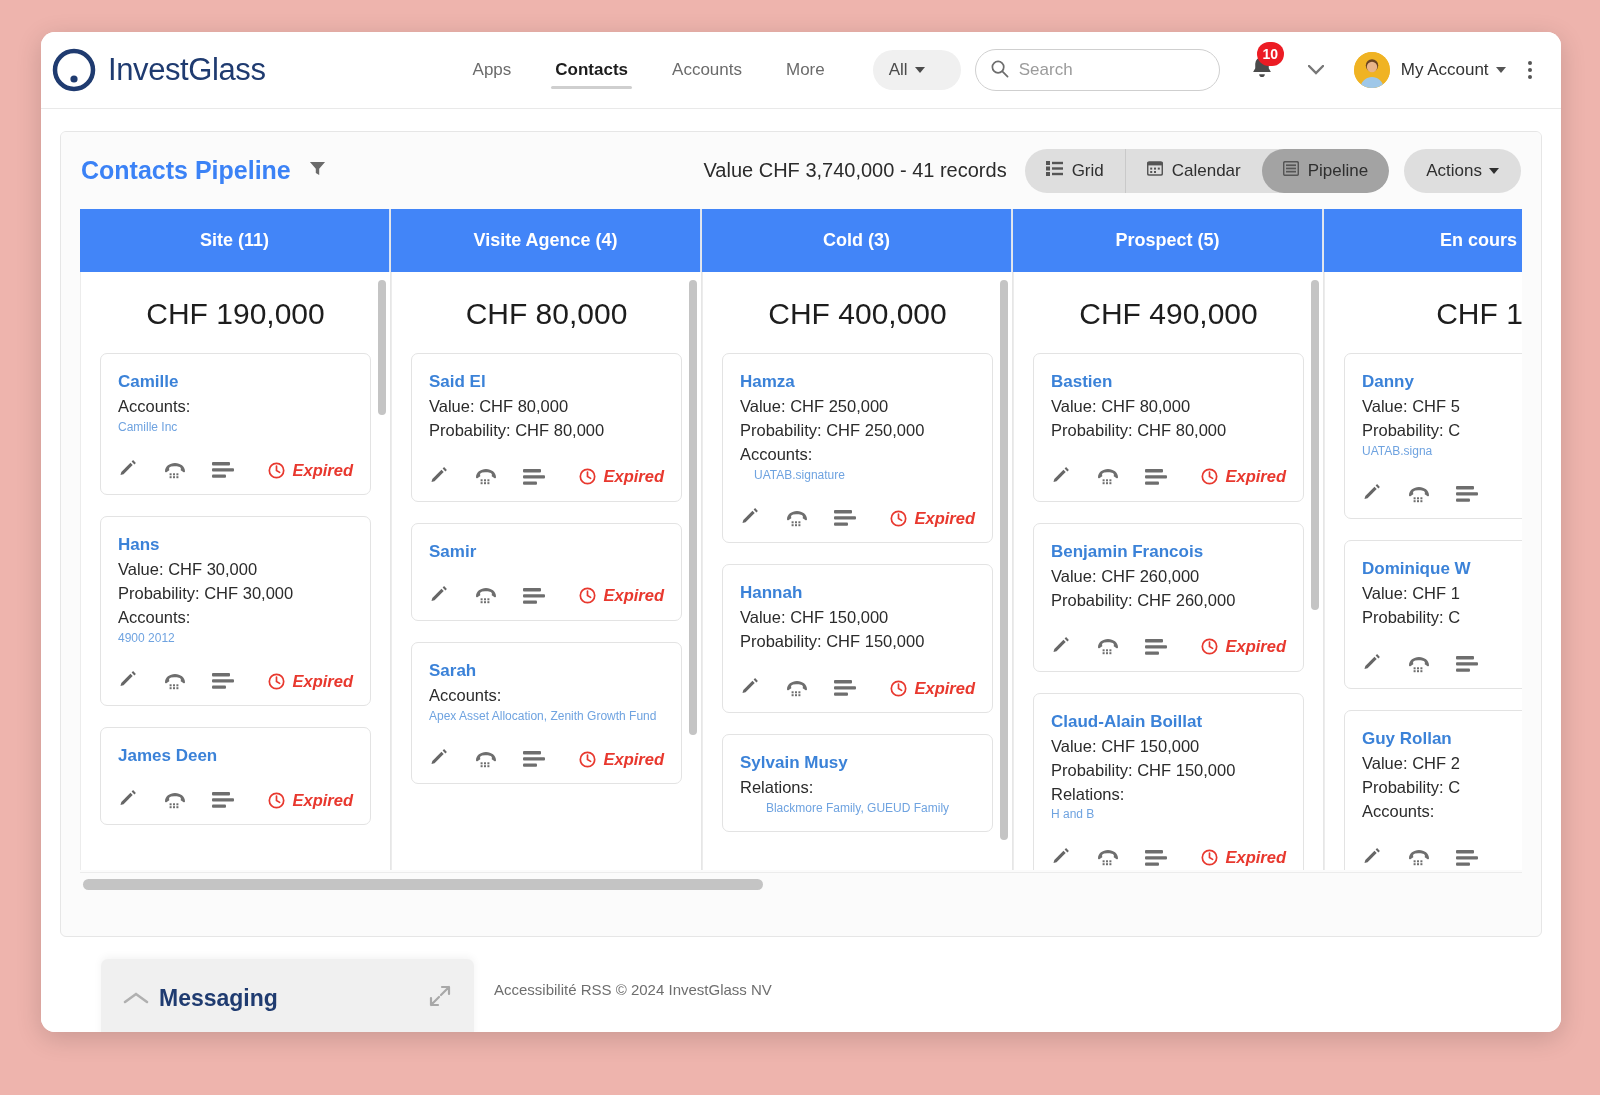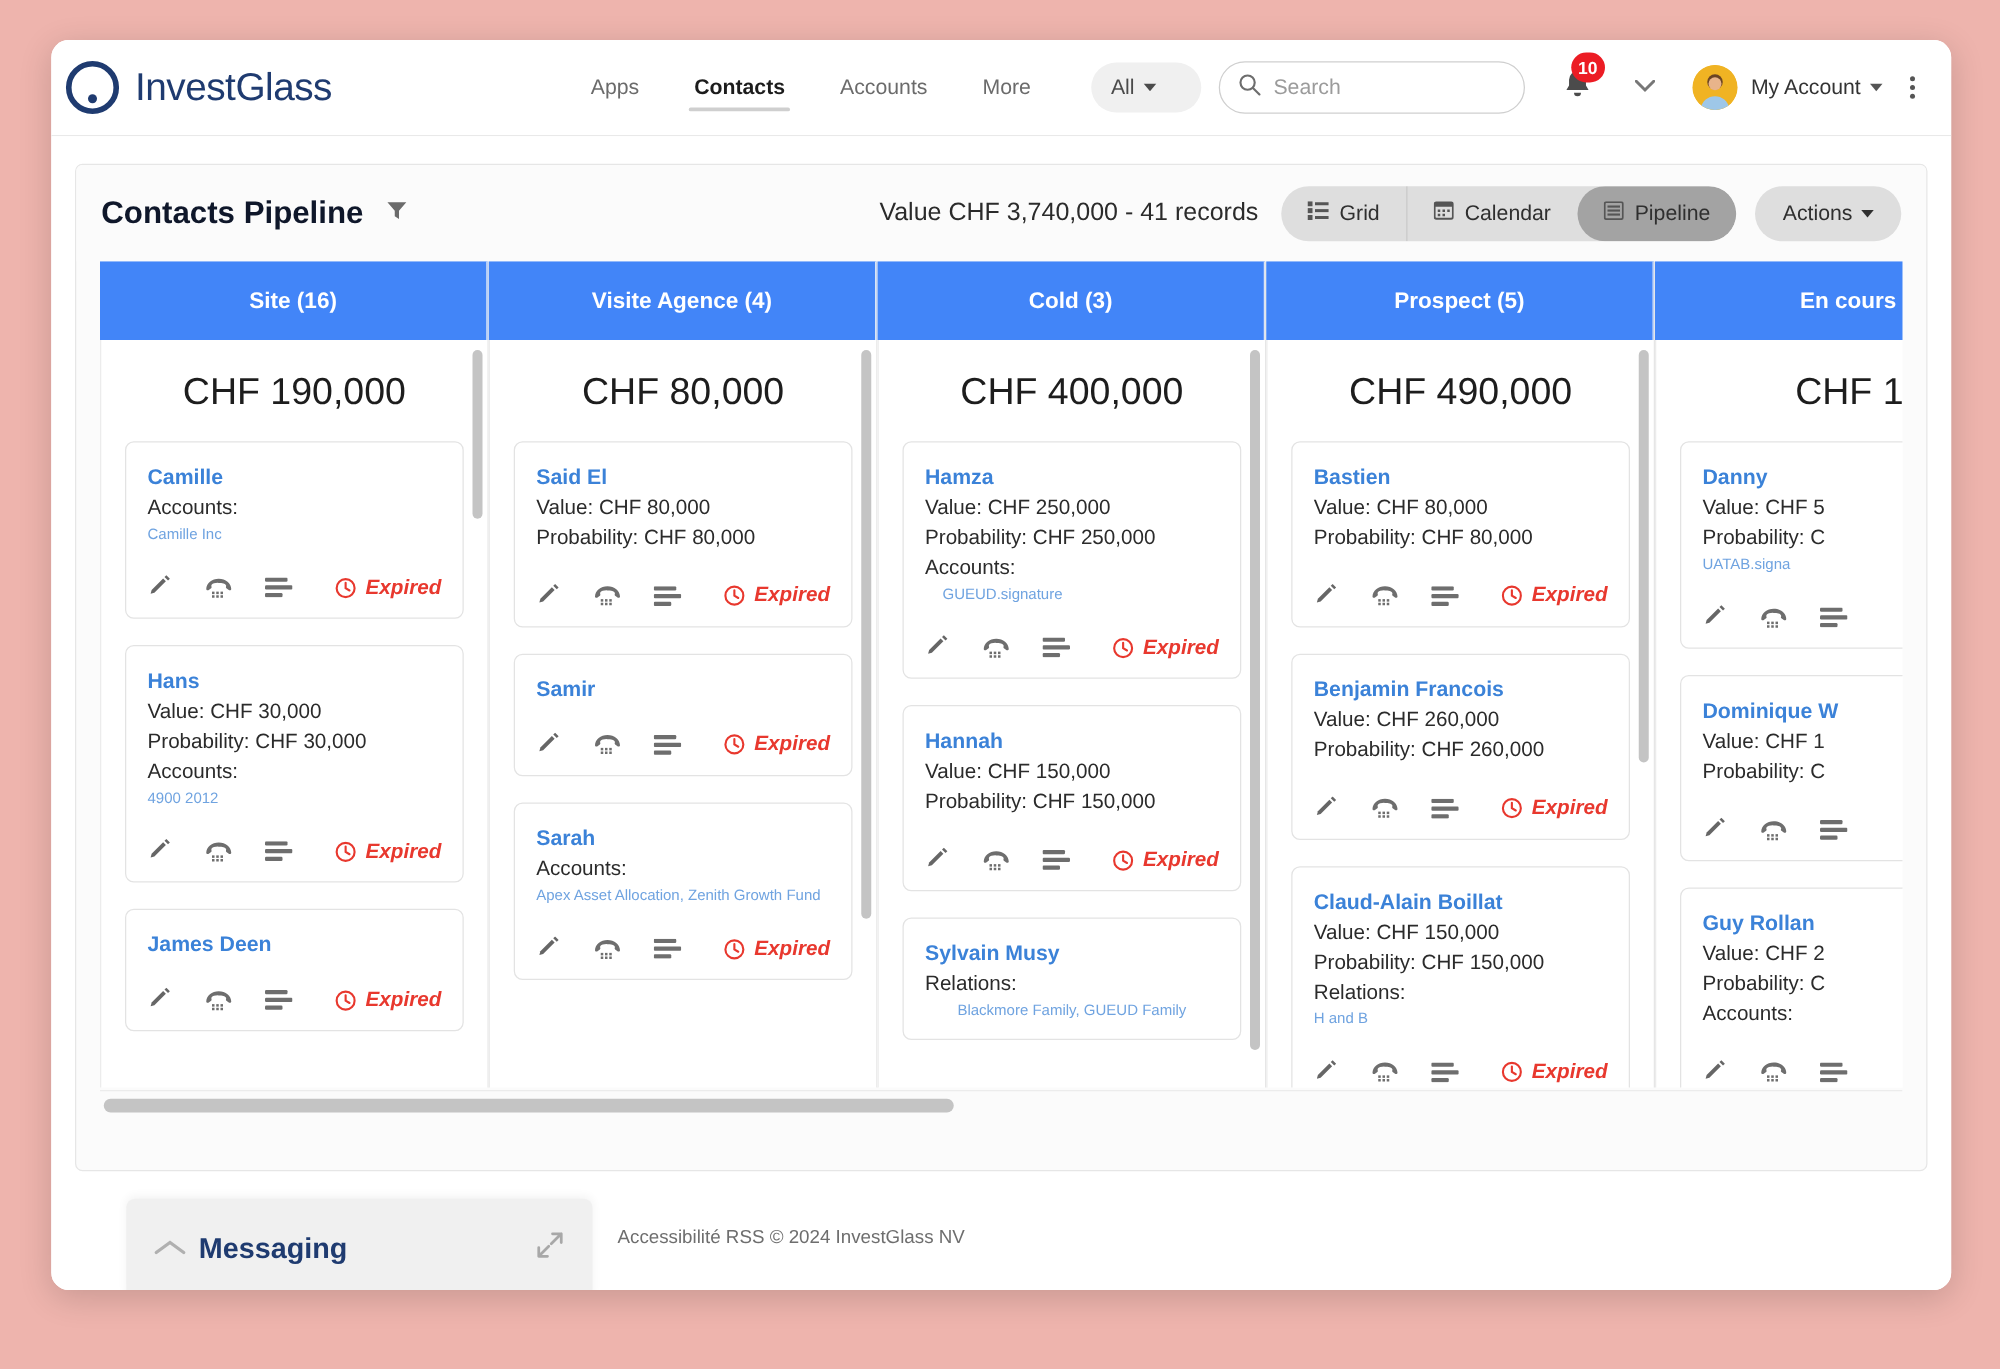--- a/index.html
+++ b/index.html
@@ -104,21 +104,21 @@
     background: #fbfbfb;
     height: 806px;
     position: relative;
     overflow: hidden;
   }
   .panel-head {
     height: 77px; display: flex; align-items: center; padding: 0 20px 0 20px;
     background: #fbfbfb;
   }
   .panel-title {
-    font-size: 25px; font-weight: 700; color: #0f172a;
+    font-size: 25px; font-weight: 700; color: #3b82f6;
   }
   .filter-icon { margin-left: 18px; cursor: pointer; }
   .head-right { margin-left: auto; display: flex; align-items: center; }
   .record-info { font-size: 20px; color: #2b2b2b; margin-right: 18px; white-space: nowrap; }
   .view-toggle {
     display: flex; background: #dedede; border-radius: 22px; overflow: hidden;
     height: 44px; align-items: stretch;
   }
   .view-btn {
     display: flex; align-items: center; gap: 9px;
@@ -352,21 +352,21 @@
             <span>Actions</span>
             <span class="caret"></span>
           </div>
         </div>
       </div>
 
       <div class="pipeline-wrap">
         <div class="pipeline" id="pipeline">
             <div class="stage">
               <div class="stage-head">
-                <span>Site (16)</span>
+                <span>Site (11)</span>
               </div>
               <div class="stage-body">
                 <div class="stage-total">CHF 190,000</div>
                 <div class="cards">
                   <div class="card">
                     <div class="card-name">Camille</div>
                     <div class="card-line">Accounts:</div>
                     <div class="card-link">Camille Inc</div>
                     <div class="card-actions">
                       <span class="icon-btn">
@@ -610,21 +610,21 @@
                 <span>Cold (3)</span>
               </div>
               <div class="stage-body">
                 <div class="stage-total">CHF 400,000</div>
                 <div class="cards">
                   <div class="card">
                     <div class="card-name">Hamza</div>
                     <div class="card-line">Value: CHF 250,000</div>
                     <div class="card-line">Probability: CHF 250,000</div>
                     <div class="card-line">Accounts:</div>
-                    <div class="card-link card-link-indent">GUEUD.signature</div>
+                    <div class="card-link card-link-indent">UATAB.signature</div>
                     <div class="card-actions">
                       <span class="icon-btn">
                         <svg width="20" height="20" viewBox="0 0 20 20">
                           <path d="M2.5 15l.8-3 9.2-9.2 2.2 2.2L5.5 14.2z" fill="#666"></path>
                           <path d="M13.6 1.6l1.5-1.5 2.8 2.8-1.5 1.5z" fill="#666"></path>
                         </svg>
                       </span>
                       <span class="icon-btn">
                         <svg width="22" height="17" viewBox="0 0 22 17">
                           <path d="M11 1C5.5 1 1 4.6 1 9.2c0 .9 1 1.4 1.7.9l2.2-1.5c.4-.3.5-.8.3-1.2-.6-1.3.6-2.4 2-2.8A14 14 0 0 1 11 4.3c1.3 0 2.6.1 3.8.4 1.4.3 2.6 1.4 2 2.7-.2.4-.1.9.3 1.2l2.2 1.5c.7.5 1.7 0 1.7-.9C21 4.6 16.5 1 11 1z" fill="#6e6e6e"></path>

